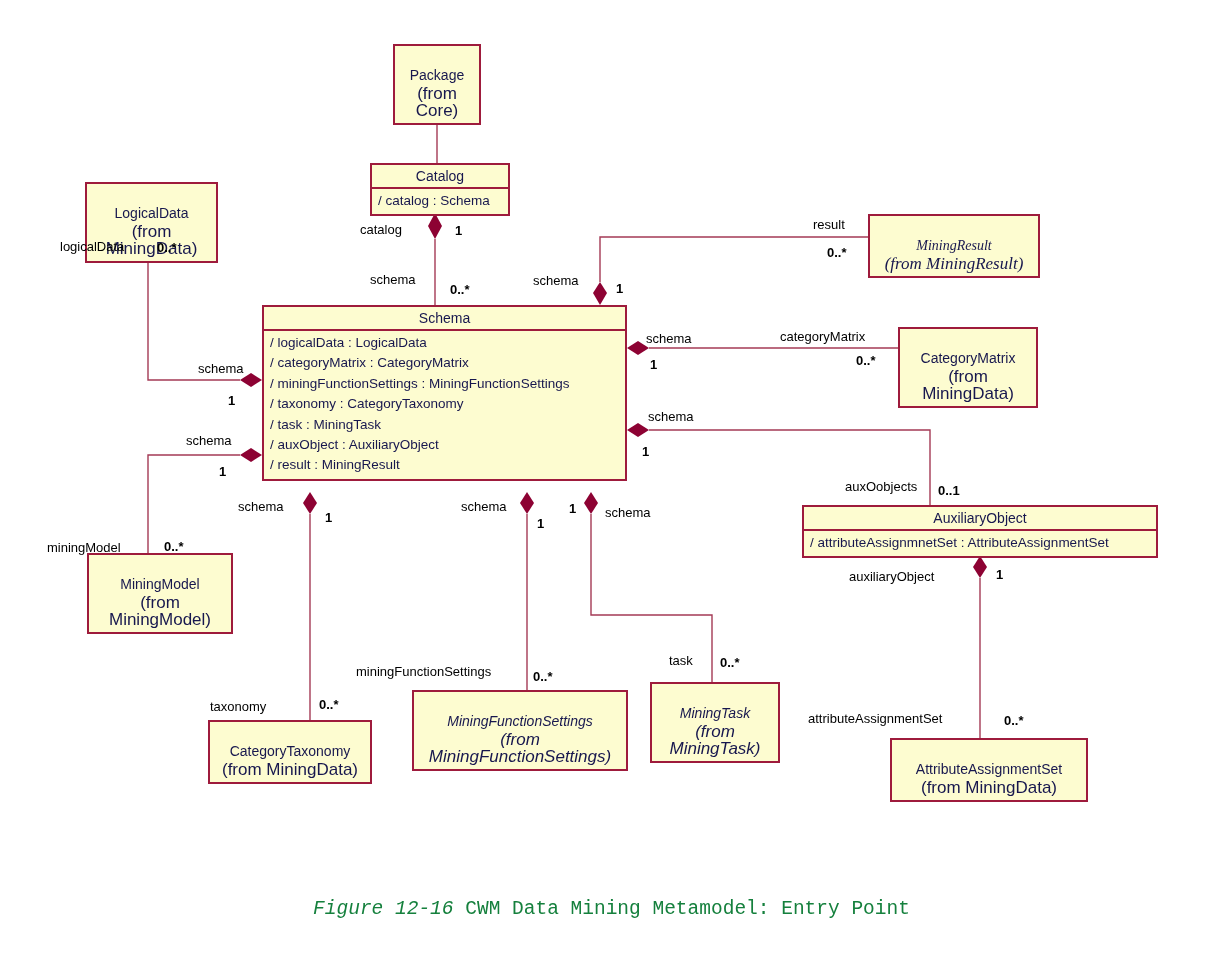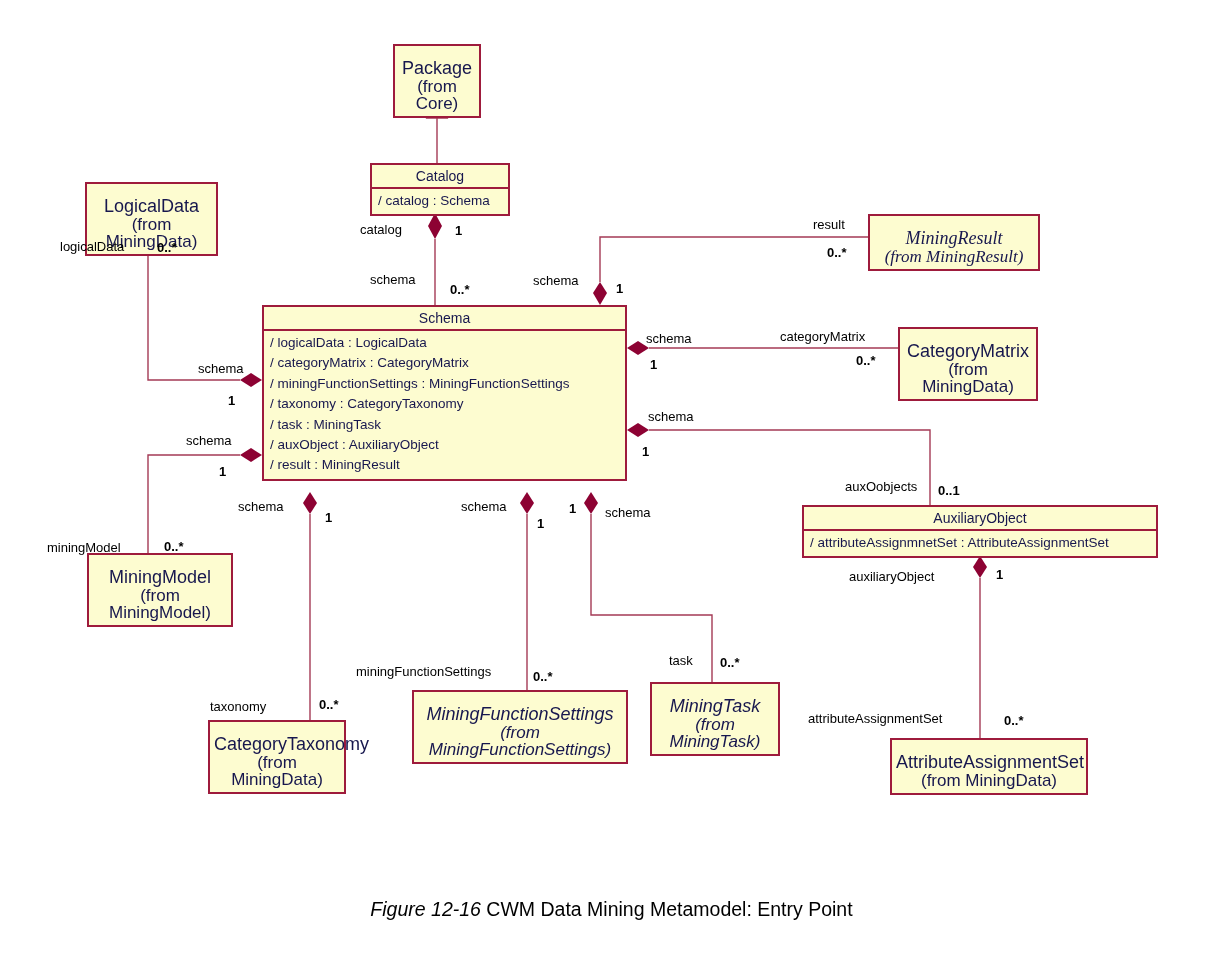--- a/index.html
+++ b/index.html
@@ -2,34 +2,34 @@
 <html><head>
 <meta charset="utf-8">
 <style>
   html,body{margin:0;padding:0;background:#ffffff;}
   #canvas{position:relative;width:1223px;height:958px;background:#ffffff;
           font-family:"Liberation Sans",sans-serif;overflow:hidden;}
   #wires{position:absolute;left:0;top:0;width:1223px;height:958px;pointer-events:none;}
 
   .cls{position:absolute;background:#fdfcd0;border:2px solid #9e1b3c;
        color:#17174e;box-sizing:border-box;}
-  .cls .nm{font-size:18px;text-align:center;padding:14px 4px 1px 4px;line-height:17px;}
+  .cls .nm{font-size:14px;text-align:center;padding:21px 4px 1px 4px;line-height:17px;}
   .cls .frm{font-size:17px;text-align:center;padding:0 4px 4px 4px;line-height:17px;}
   .cls.it .nm,.cls.it .frm{font-style:italic;}
   .cls .titlerow{font-size:14px;text-align:center;padding:2px 4px;line-height:18px;
        border-bottom:2px solid #9e1b3c;}
   .cls .attrs{padding:2px 6px 3px 6px;}
   .cls .attr{font-size:13.5px;line-height:20.4px;white-space:nowrap;}
 
   .lbl{position:absolute;font-size:13px;color:#000000;white-space:nowrap;line-height:15px;}
   .mult{position:absolute;font-size:13px;font-weight:bold;color:#000000;
         white-space:nowrap;line-height:15px;}
 
   .caption{position:absolute;left:0;top:898px;width:1223px;text-align:center;
-           font-family:Liberation Sans, sans-serif;font-size:19.5px;color:#000000;}
+           font-family:Liberation Mono, monospace;font-size:19.5px;color:#15803d;}
   .caption .fig{font-style:italic;}
 </style>
 </head>
 <body>
 
 <div id="canvas">
 
   <svg id="wires" viewBox="0 0 1223 958" xmlns="http://www.w3.org/2000/svg">
     <g stroke="#a43a55" stroke-width="1.4" fill="none">
 
@@ -116,21 +116,21 @@
     <div class="attrs">
         <div class="attr">/ attributeAssignmnetSet : AttributeAssignmentSet</div>
       </div>
   </div>
 
   <div class="cls" style="left:87px;top:553px;width:146px;">
     <div class="nm">MiningModel</div>
     <div class="frm">(from MiningModel)</div>
   </div>
 
-  <div class="cls" style="left:208px;top:720px;width:138px;">
+  <div class="cls" style="left:208px;top:720px;width:164px;">
     <div class="nm">CategoryTaxonomy</div>
     <div class="frm">(from MiningData)</div>
   </div>
 
   <div class="cls it" style="left:412px;top:690px;width:216px;">
     <div class="nm">MiningFunctionSettings</div>
     <div class="frm">(from MiningFunctionSettings)</div>
   </div>
 
   <div class="cls it" style="left:650px;top:682px;width:130px;">

